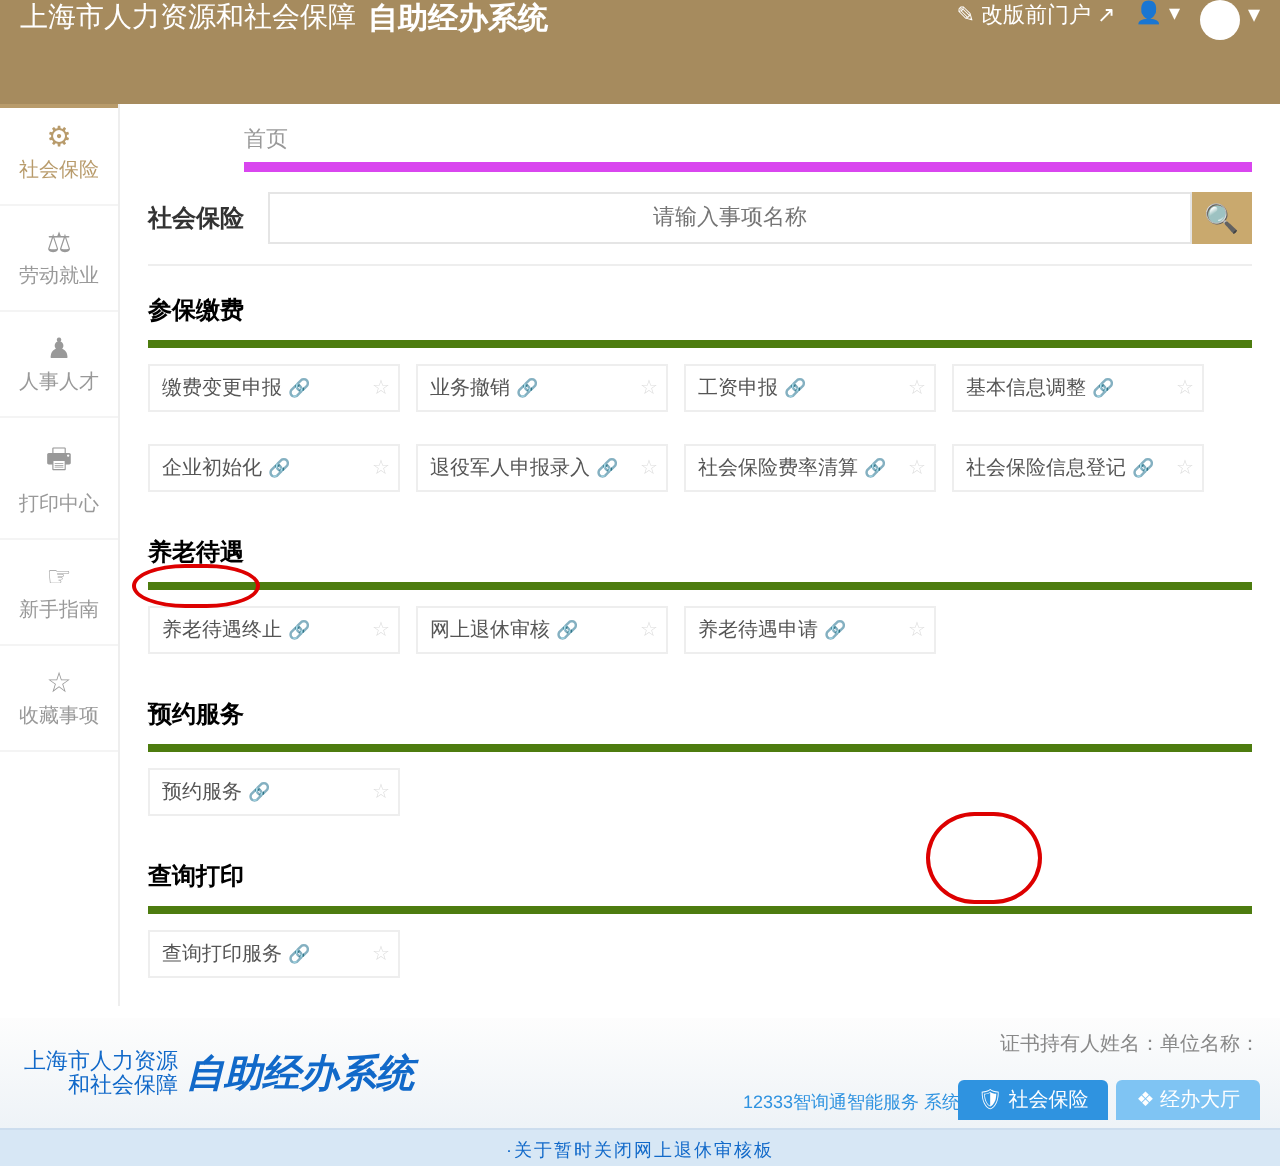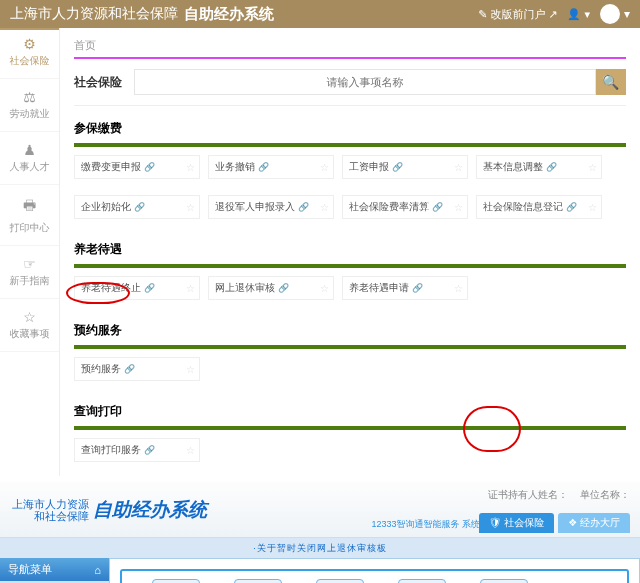--- a/index.html
+++ b/index.html
@@ -1,52 +1,52 @@
 <!DOCTYPE html>
 <html><head>
 <meta charset="utf-8">
 <style>
 * { margin: 0; padding: 0; box-sizing: border-box; font-family: "Microsoft YaHei", Arial, sans-serif; }
 body { width: 640px; background: #fff; }
 
 
-.top-header { background: #a68b5e; color: #fff; height: 28px; display: flex; align-items: center; padding: 0 10px; font-size: 12px; }
+.top-header { background: #a68b5e; color: #fff; height: 52px; display: flex; align-items: flex-start; padding: 0 10px; font-size: 12px; }
 .top-header .title1 { font-size: 14px; }
 .top-header .title2 { font-size: 15px; font-weight: bold; margin-left: 6px; }
 .top-header .spacer { flex: 1; }
 .top-header .rlink { display: flex; align-items: center; gap: 3px; margin-left: 10px; color: #fff; font-size: 11px; }
 .top-header .avatar { width: 20px; height: 20px; border-radius: 50%; background: #fff; margin-left: 10px; }
 .top-header .dd { margin-left: 4px; }
 
 .top-body { display: flex; }
 .left-nav { width: 60px; border-right: 1px solid #eee; background: #fff; font-size: 10px; }
 .left-nav .navitem { padding: 10px 4px; text-align: center; color: #999; border-bottom: 1px solid #f4f4f4; cursor: pointer; }
 .left-nav .navitem.first { color: #b89b6b; border-top: 2px solid #b89b6b; padding-top: 6px; }
 .left-nav .navitem .ic { display: block; font-size: 14px; margin-bottom: 2px; }
 
 .main { flex: 1; padding: 6px 14px; }
-.crumb { font-size: 11px; color: #999; padding: 4px 0; border-bottom: 2px solid #d946ef; }
+.crumb { font-size: 11px; color: #999; padding: 4px 0; border-bottom: 5px solid #d946ef; margin-left: 48px; }
 .searchrow { display: flex; align-items: center; padding: 10px 0; border-bottom: 1px solid #eee; }
 .searchrow .lbl { font-size: 12px; font-weight: bold; color: #333; width: 60px; }
 .searchrow input { flex: 1; border: 1px solid #e5e5e5; height: 26px; padding: 0 8px; font-size: 11px; color: #999; text-align: center; }
 .searchrow .sbtn { width: 30px; height: 26px; background: #c9a96e; color: #fff; display: flex; align-items: center; justify-content: center; font-size: 14px; cursor: pointer; }
 
 .sect-title { font-size: 12px; font-weight: bold; padding: 10px 0 6px; border-bottom: 4px solid #4d7c0f; margin-top: 4px; }
 .card-row { display: flex; gap: 8px; padding: 8px 0; }
 .card { width: 126px; height: 24px; border: 1px solid #eee; display: flex; align-items: center; padding: 0 6px; font-size: 10px; color: #555; cursor: pointer; position: relative; }
 .card .link { color: #aaa; margin-left: 3px; font-size: 9px; }
 .card .star { position: absolute; right: 4px; color: #ddd; font-size: 10px; }
 .circle-red { border: 2px solid #d00; border-radius: 50%/60%; position: absolute; pointer-events: none; }
 
 
 .bot { background: #fff; margin-top: 6px; }
 .bot-header { background: linear-gradient(#fdfdfd,#eef3f7); height: 56px; display: flex; align-items: center; padding: 0 12px; position: relative; border-bottom: 1px solid #cde; }
 .bot-header .logo1 { color: #1169c9; font-size: 11px; line-height: 12px; text-align: right; }
 .bot-header .logo2 { color: #1169c9; font-size: 19px; font-weight: bold; font-style: italic; margin-left: 4px; }
-.bot-header .rarea { position: absolute; right: 10px; top: 6px; font-size: 10px; color: #5c8; display: flex; gap: 12px; }
+.bot-header .rarea { position: absolute; right: 10px; top: 6px; font-size: 10px; color: #5c8; display: flex; }
 .bot-header .rarea span { color: #888; }
 .bot-header .rarea2 { position: absolute; right: 10px; bottom: 4px; display: flex; gap: 4px; font-size: 10px; }
 .pill { background: #2f93e0; color: #fff; padding: 3px 10px; border-radius: 3px 3px 0 0; margin-top: 44px; }
 .pill.alt { background: #7fc4f3; }
 .bot-header .helpline { position: absolute; right: 160px; bottom: 6px; font-size: 9px; color: #2f93e0; }
 
 .notice-bar { background: #d7e7f5; height: 20px; font-size: 9px; color: #1169c9; text-align: center; line-height: 20px; letter-spacing: 1px; }
 
 .bot-body { display: flex; height: 210px; }
 .bot-side { width: 110px; background: #cbe3f6; border-right: 1px solid #a8cde8; }

